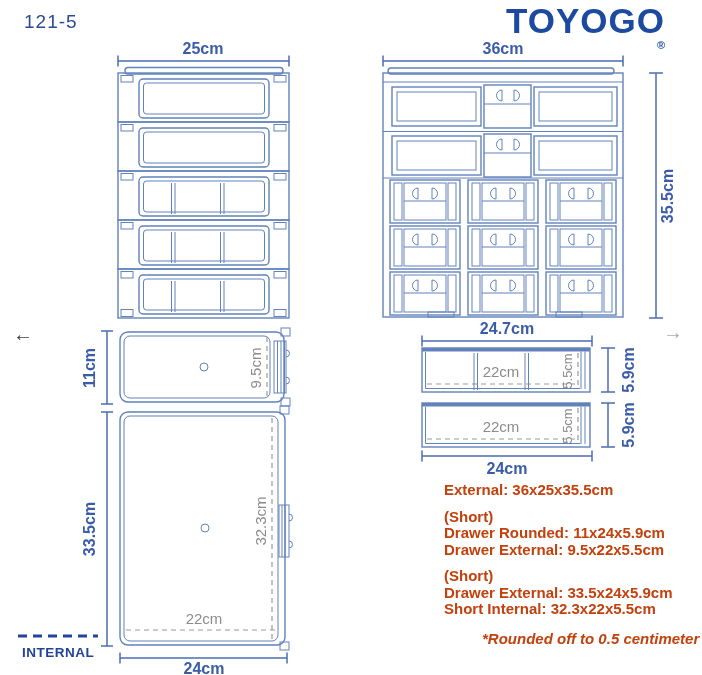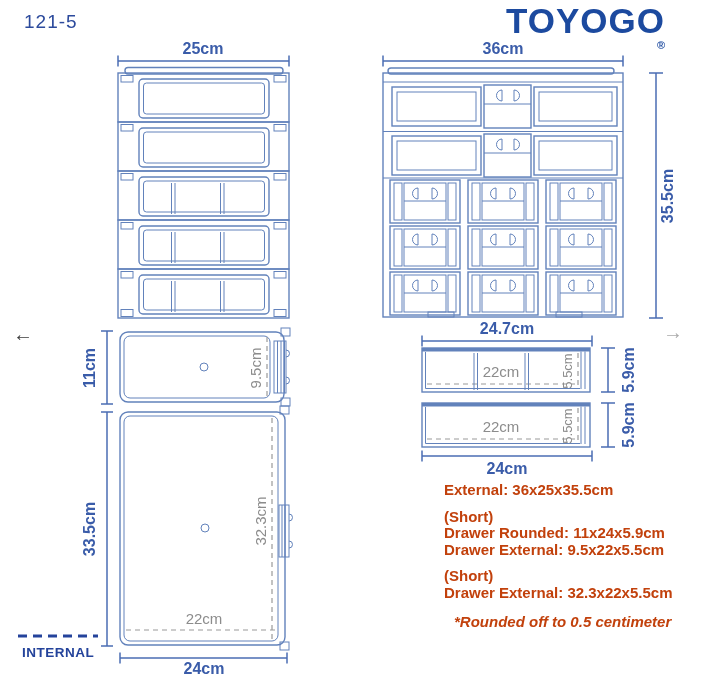--- a/index.html
+++ b/index.html
@@ -31,21 +31,21 @@
   svg text{font-family:"Liberation Sans", sans-serif;}
   svg .dimlbl{fill:#3a5ca9;font-size:16px;font-weight:bold;text-anchor:middle;}
   svg .graylbl{fill:#8c8c8c;font-size:15px;text-anchor:middle;}
   svg .graysm{fill:#8c8c8c;font-size:13px;text-anchor:middle;}
   svg .navylbl{fill:#24439b;font-size:13.5px;font-weight:bold;letter-spacing:0.5px;}
   .specs{
     position:absolute;left:444px;top:482px;color:#c2410c;font-size:15px;
     font-weight:bold;line-height:16.5px;
   }
   .spec-group{margin-top:10px;}
-  .footnote{margin-top:13px;margin-left:10px;font-style:italic;}
+  .footnote{margin-top:13px;margin-left:38px;font-style:italic;}
 </style>
 </head>
 <body>
 
 <div class="canvas">
 
   <div class="model">121-5</div>
 
   <div class="brand">
     <span class="brand-txt">TOYOGO</span>
@@ -233,18 +233,19 @@
 
   <div class="specs">
     <div>External: 36x25x35.5cm</div>
     <div class="spec-group">
       <div>(Short)</div>
       <div>Drawer Rounded: 11x24x5.9cm</div>
       <div>Drawer External: 9.5x22x5.5cm</div>
     </div>
     <div class="spec-group">
       <div>(Short)</div>
-      <div>Drawer External: 32.3x22x5.5cm</div>
+      <div>Drawer External: 33.5x24x5.9cm</div>
+      <div>Short Internal: 32.3x22x5.5cm</div>
     </div>
     <div class="footnote">*Rounded off to 0.5 centimeter</div>
   </div>
 
 </div>
 
 </body></html>

